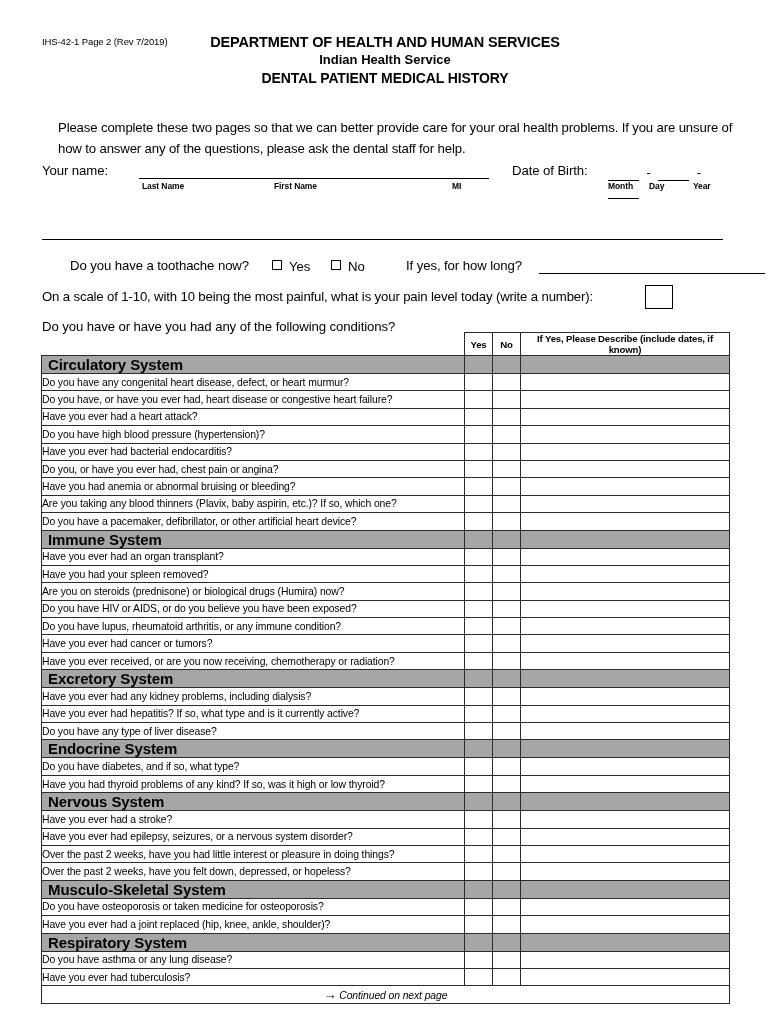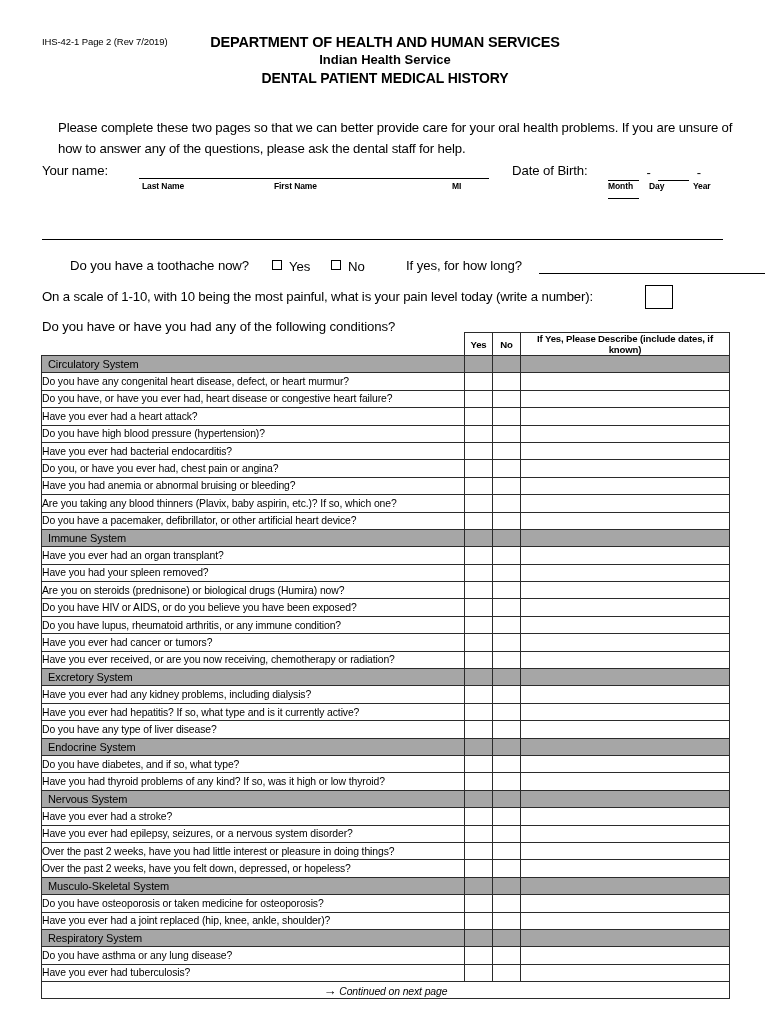--- a/index.html
+++ b/index.html
@@ -230,22 +230,22 @@
     font-size: 9.6px;
     letter-spacing: -0.15px;
   }
   td.q {
     padding-left: 6px;
     white-space: nowrap;
     overflow: hidden;
   }
   tr.section td {
     background: #a6a6a6;
-    font-weight: normal;
-    font-size: 11px;
+    font-weight: bold;
+    font-size: 15px;
   }
   tr.section td.q { padding-left: 6px; }
   td.foot {
     text-align: center;
     font-style: italic;
     font-size: 14.5px;
     height: 25px;
     letter-spacing: -0.2px;
   }
   .arrow { font-style: normal; font-weight: bold; font-size: 13px; }

